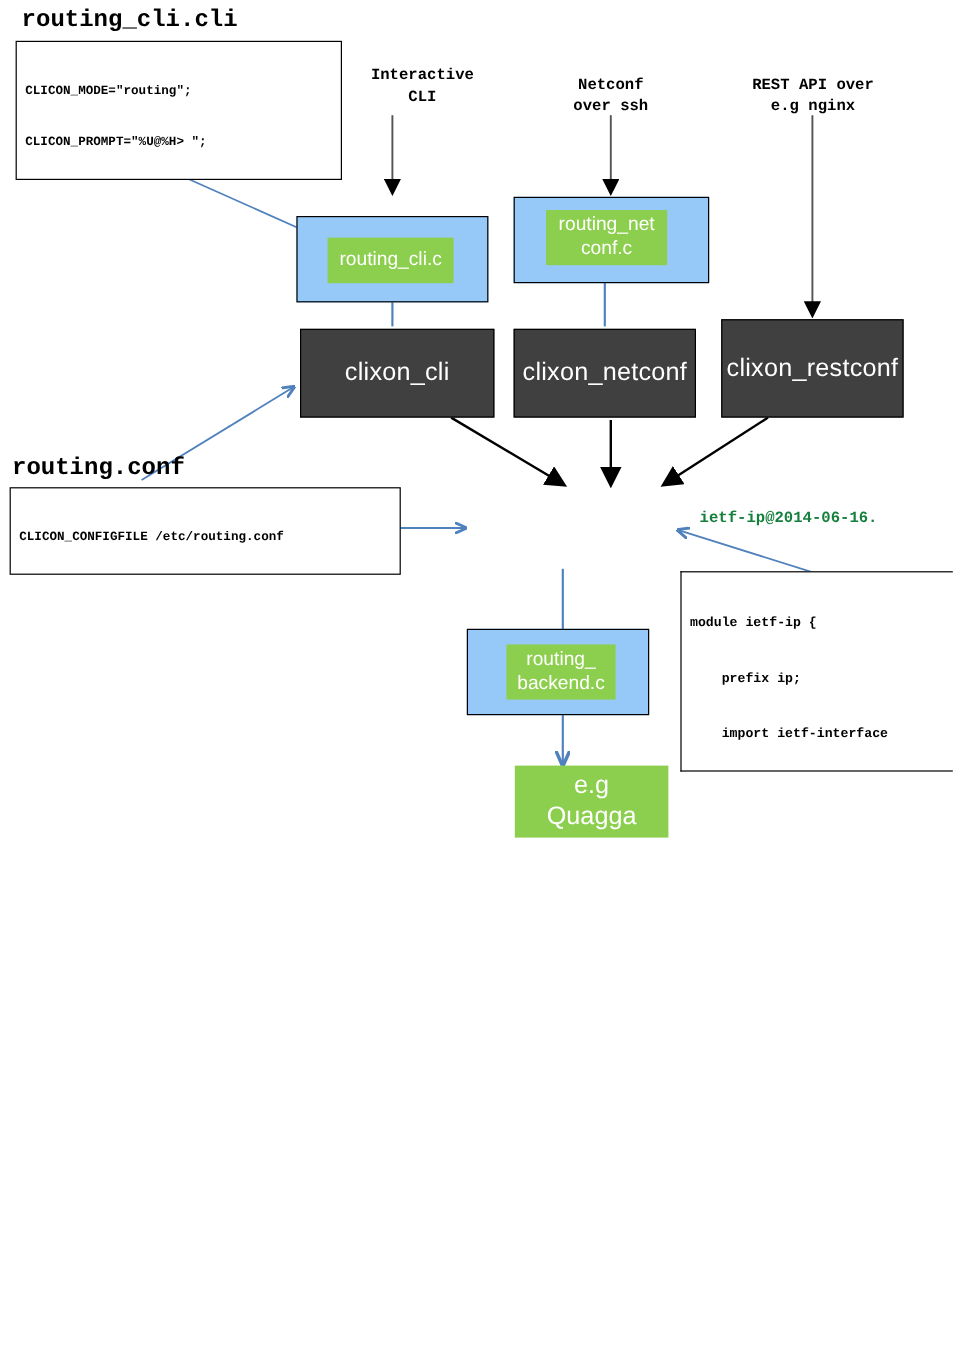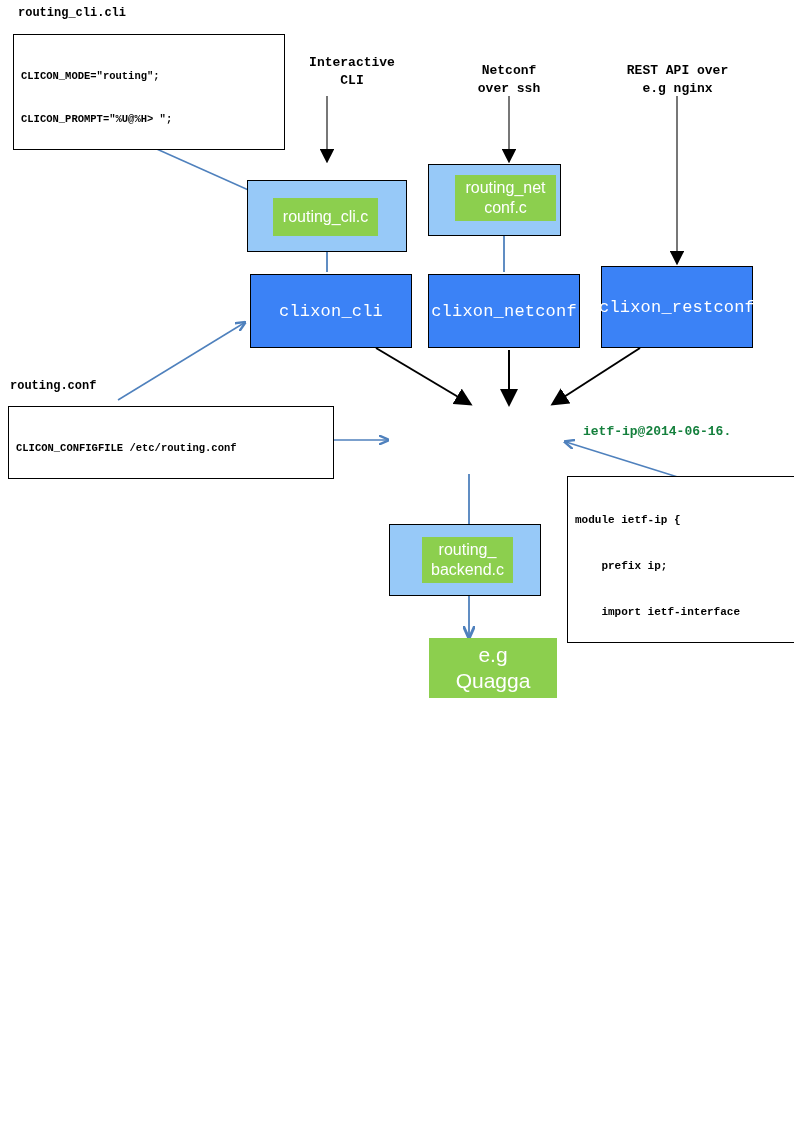--- a/index.html
+++ b/index.html
@@ -3,21 +3,21 @@
 <meta charset="utf-8">
 <style>
   html,body{margin:0;padding:0;background:#ffffff;}
   body{width:794px;height:1123px;position:relative;overflow:hidden;
        font-family:"Liberation Sans",sans-serif;}
   #canvas{position:absolute;left:0;top:0;width:794px;height:1123px;}
 
   .mono-title{
     position:absolute;
     font-family:"Liberation Mono","DejaVu Sans Mono",monospace;
-    font-weight:bold;font-size:12px;color:#000;white-space:pre;
+    font-weight:bold;font-size:20px;color:#000;white-space:pre;
   }
   .codebox{
     position:absolute;border:1.5px solid #000;background:#fff;
     font-family:"Liberation Mono","DejaVu Sans Mono",monospace;
     font-weight:bold;font-size:10.5px;line-height:14.2px;color:#000;
     padding:6px 7px;box-sizing:border-box;white-space:pre;overflow:hidden;
   }
   .codebox .ln{display:block;}
 
   .arrow-label{
@@ -26,24 +26,24 @@
     font-weight:bold;font-size:13px;color:#000;
     text-align:center;white-space:pre;line-height:18px;
   }
   .side-label{
     position:absolute;
     font-family:"Liberation Mono","DejaVu Sans Mono",monospace;
     font-weight:bold;font-size:13px;color:#15803d;white-space:pre;
   }
 
   .procbox{
-    position:absolute;background:#3b82f6;border:1.5px solid #000;
+    position:absolute;background:#404040;border:1.5px solid #000;
     box-sizing:border-box;color:#fff;
     display:flex;align-items:center;justify-content:center;
-    font-family:Liberation Mono, monospace;font-size:17px;
+    font-family:Liberation Sans, sans-serif;font-size:21px;
     letter-spacing:.2px;
   }
   .plugbox{
     position:absolute;background:#97c9f8;border:1.5px solid #000;
     box-sizing:border-box;
   }
   .greenbox{
     position:absolute;background:#8ccf4e;color:#fff;box-sizing:border-box;
     display:flex;align-items:center;justify-content:center;text-align:center;
     font-family:"Liberation Sans",sans-serif;font-size:16px;line-height:20px;
@@ -113,21 +113,21 @@
 CLI</div>
   <div class="arrow-label" style="left:444px;top:62px;width:130px;">Netconf
 over ssh</div>
   <div class="arrow-label" style="left:605px;top:62px;width:145px;">REST API over
 e.g nginx</div>
 
   <div class="plugbox" style="left:247px;top:164px;width:160px;height:72px;margin-top:16px;">
     <div class="greenbox" style="left:25px;top:17px;width:105px;height:38px;">routing_cli.c</div>
   </div>
 
-  <div class="plugbox" style="left:428px;top:164px;width:133px;height:72px;">
+  <div class="plugbox" style="left:428px;top:164px;width:163px;height:72px;">
     <div class="greenbox" style="left:26px;top:10px;width:101px;height:46px;white-space:pre;">routing_net
 conf.c</div>
   </div>
 
   <div class="procbox" style="left:250px;top:274px;width:162px;height:74px;">clixon_cli</div>
   <div class="procbox" style="left:428px;top:274px;width:152px;height:74px;">clixon_netconf</div>
   <div class="procbox" style="left:601px;top:266px;width:152px;height:82px;">clixon_restconf</div>
 
   <div class="mono-title" style="left:10px;top:379px;">routing.conf</div>
   <div class="codebox" style="left:8px;top:406px;width:326px;height:73px;">

